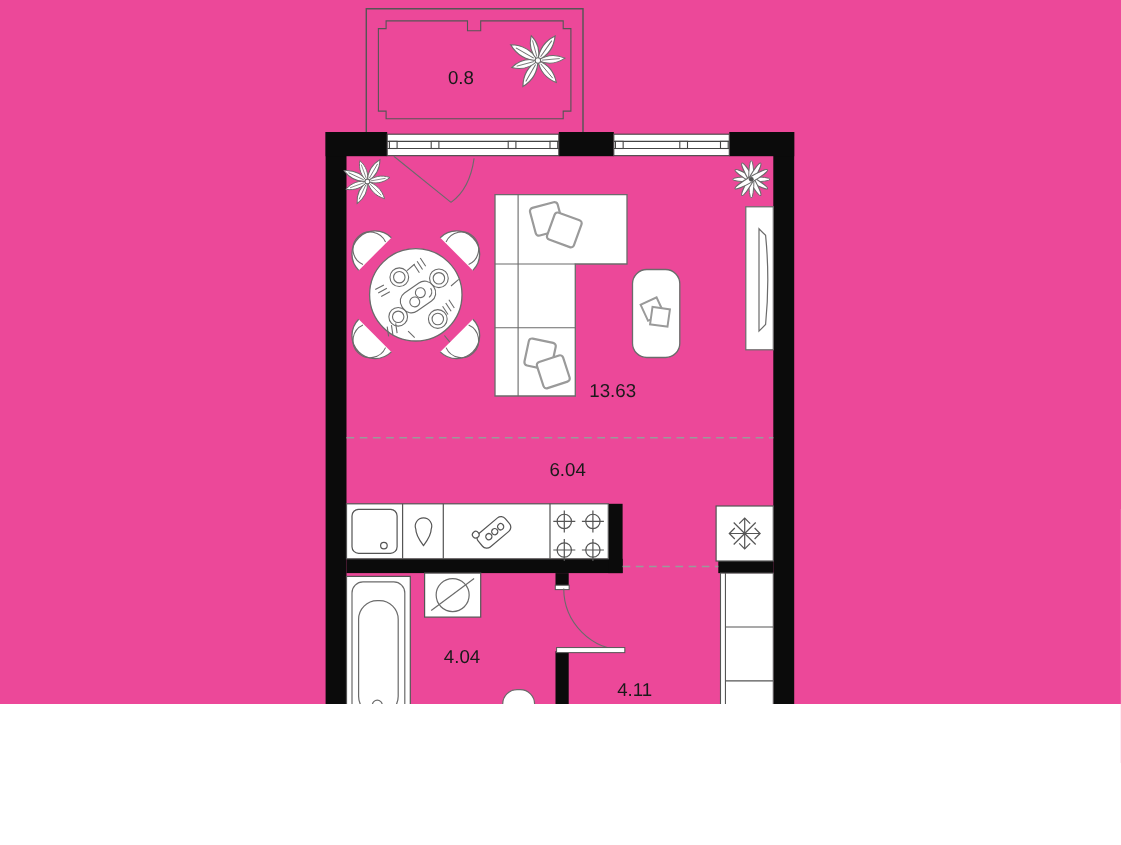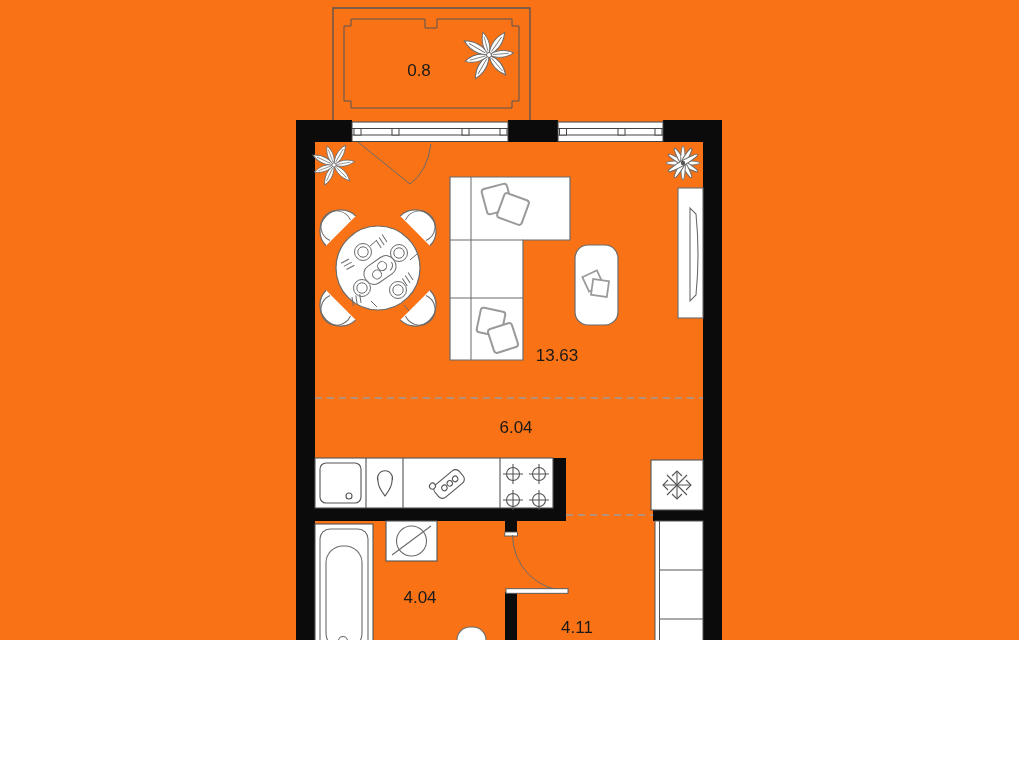--- a/index.html
+++ b/index.html
@@ -1,16 +1,16 @@
 <!DOCTYPE html>
 <html><head>
 <meta charset="utf-8">
 <style>
   html,body{margin:0;padding:0;background:#ffffff;}
-  #stage{position:relative;width:1019px;height:640px;background:#f97316;overflow:hidden;
+  #stage{position:relative;width:1019px;height:640px;background:#ec4899;overflow:hidden;
          font-family:"Liberation Sans",sans-serif;}
   svg{position:absolute;left:0;top:0;}
   .room-label{font-family:"Liberation Sans",sans-serif;font-size:17px;fill:#1a1a1a;}
 </style>
 </head>
 <body>
 
 <div id="stage">
 <svg width="1019" height="768" viewBox="0 0 1019 768">
 

